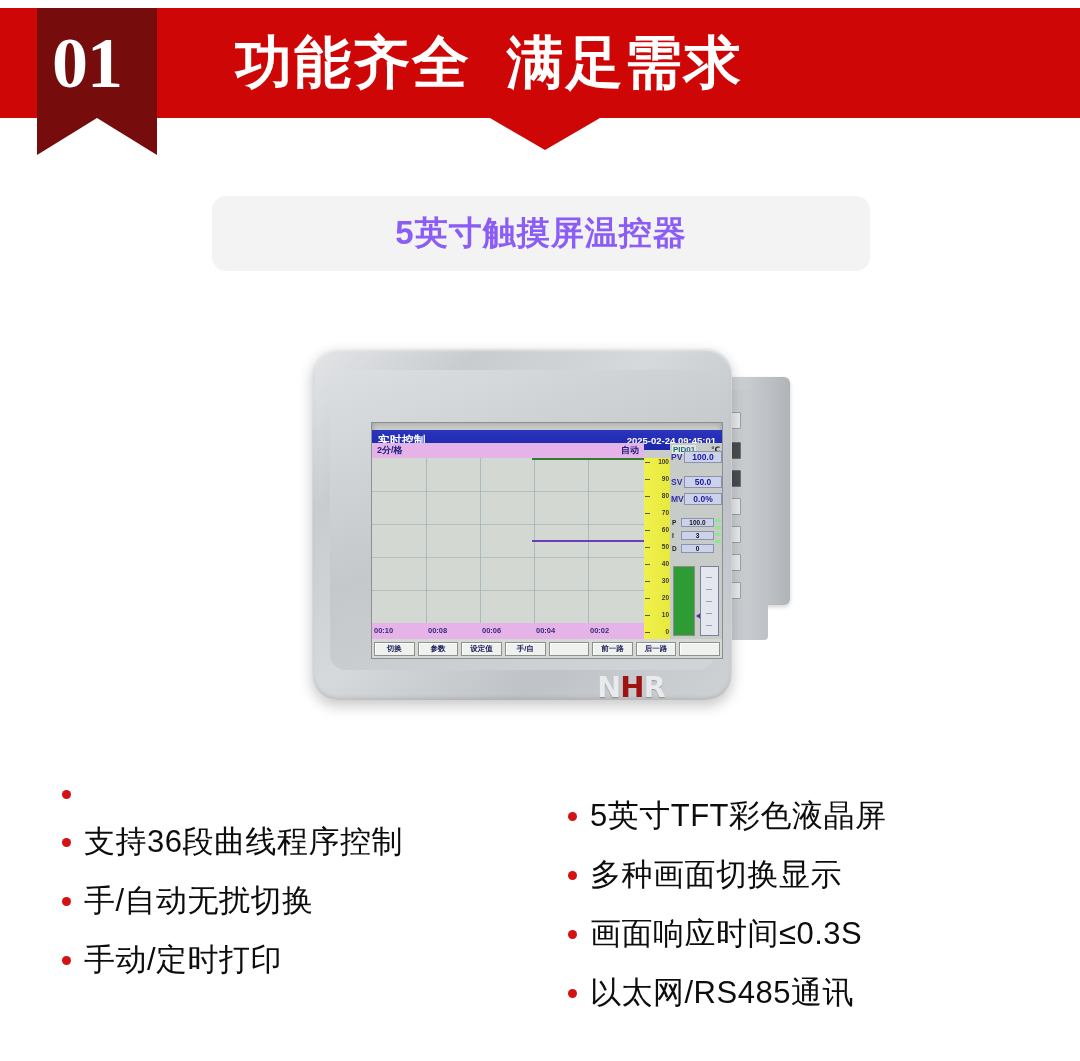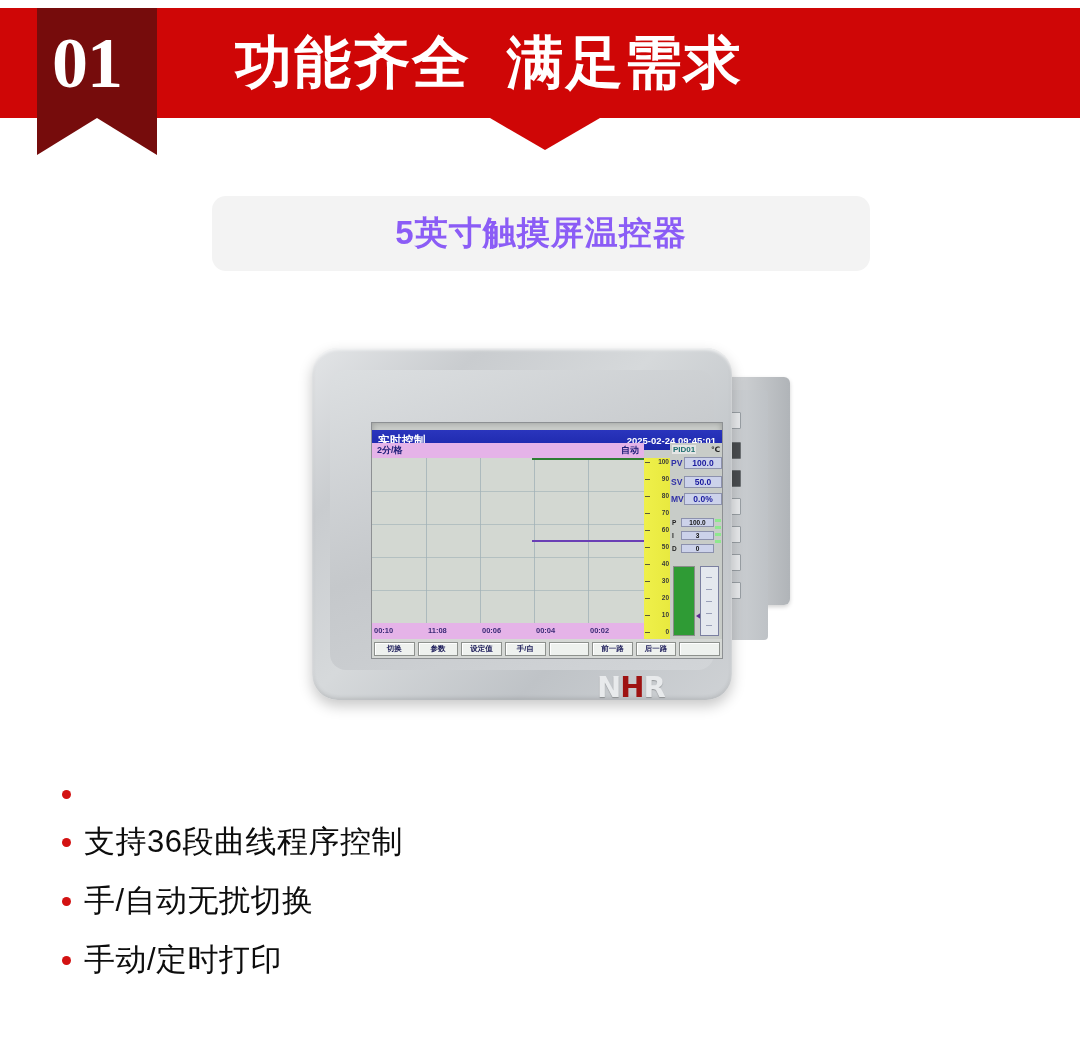--- a/index.html
+++ b/index.html
@@ -270,21 +270,21 @@
         <div class="grid-h" style="top:66px"></div>
         <div class="grid-h" style="top:99px"></div>
         <div class="grid-h" style="top:132px"></div>
 
         <div class="trace-pv" style="left:160px;top:0px;width:112px"></div>
         <div class="trace-sv" style="left:160px;top:82px;width:112px"></div>
       </div>
 
       <div class="lcd-timeaxis">
         <div class="tlab" style="left:2px">00:10</div>
-        <div class="tlab" style="left:56px">11:08</div>
+        <div class="tlab" style="left:56px">00:08</div>
         <div class="tlab" style="left:110px">00:06</div>
         <div class="tlab" style="left:164px">00:04</div>
         <div class="tlab" style="left:218px">00:02</div>
       </div>
 
       <div class="yscale">
         <div class="ytick" style="top:1px">100</div>
         <div class="ytick" style="top:18px">90</div>
         <div class="ytick" style="top:35px">80</div>
         <div class="ytick" style="top:52px">70</div>
@@ -307,21 +307,21 @@
         <div class="ytickmark" style="top:157px"></div>
         <div class="ytickmark" style="top:174px"></div>
       </div>
 
       <div class="rpanel">
         <div class="pid-hdr">
           <div class="pid-name">PID01</div>
           <div class="pid-unit">℃</div>
         </div>
 
-        <div class="vrow" style="top:13px">
+        <div class="vrow" style="top:7px">
           <div class="lbl">PV</div>
           <div class="box">100.0</div>
         </div>
         <div class="vrow" style="top:32px">
           <div class="lbl">SV</div>
           <div class="box">50.0</div>
         </div>
         <div class="vrow" style="top:49px">
           <div class="lbl">MV</div>
           <div class="box">0.0%</div>
@@ -386,13 +386,31 @@
     <div class="feat">
       <div class="dot"></div>
       <div class="feat-text">手/自动无扰切换</div>
     </div>
     <div class="feat">
       <div class="dot"></div>
       <div class="feat-text">手动/定时打印</div>
     </div>
   </div>
 
+  <div class="col right">
+    <div class="feat">
+      <div class="dot"></div>
+      <div class="feat-text">5英寸TFT彩色液晶屏</div>
+    </div>
+    <div class="feat">
+      <div class="dot"></div>
+      <div class="feat-text">多种画面切换显示</div>
+    </div>
+    <div class="feat">
+      <div class="dot"></div>
+      <div class="feat-text">画面响应时间≤0.3S</div>
+    </div>
+    <div class="feat">
+      <div class="dot"></div>
+      <div class="feat-text">以太网/RS485通讯</div>
+    </div>
+  </div>
 </div>
 
 </body></html>

